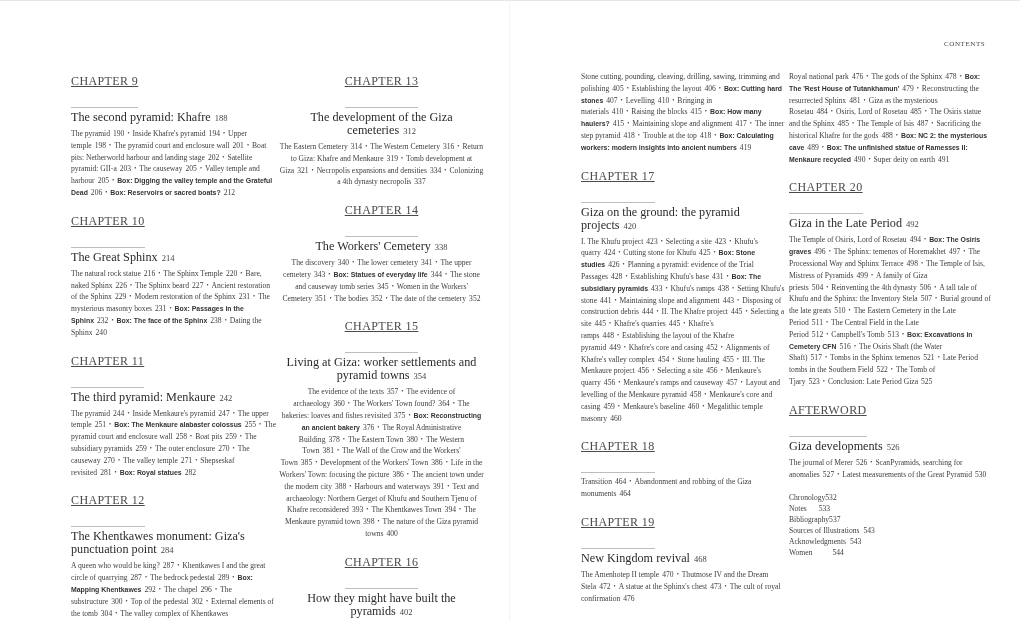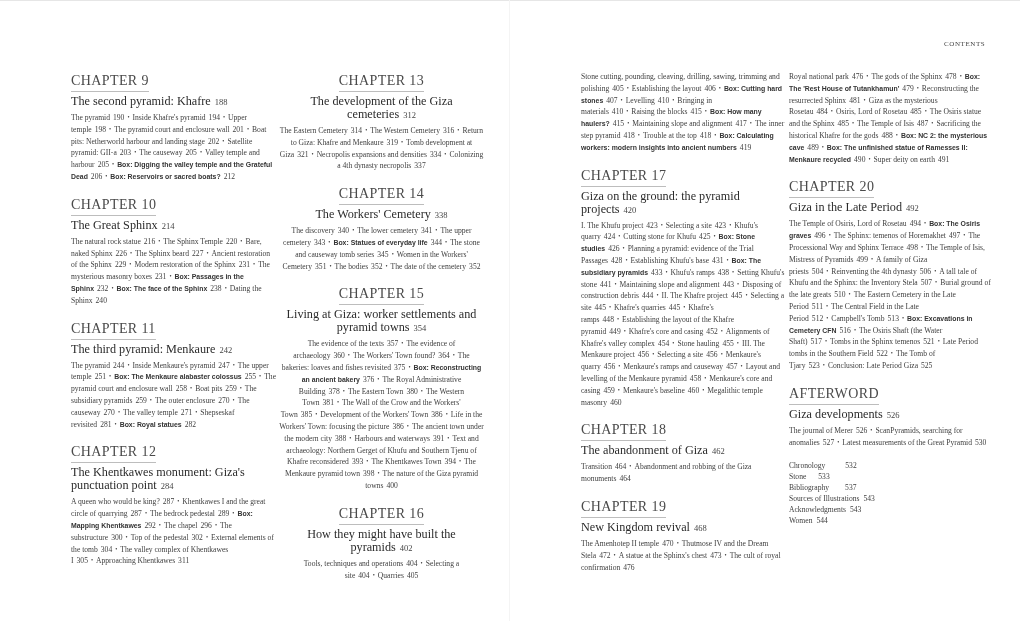--- a/index.html
+++ b/index.html
@@ -9,22 +9,22 @@
   }
   .top-rule { position:absolute; left:0; right:0; top:0; height:1px; background:#e6e6e6; }
   .spine { position:absolute; left:509px; top:0; bottom:0; width:1px; background:#f4f4f4; }
   .running-head {
     position:absolute; left:944px; top:40px; font-size:7px; letter-spacing:0.6px;
     color:#444; text-transform:uppercase;
   }
   .col { position:absolute; width:205px; }
   .chapter { margin-bottom:12px; }
   .label {
-    display:inline-block; font-size:14px; letter-spacing:0.4px; color:#4a4a4a;
-    text-transform:uppercase; padding-bottom:2px; border-bottom:1.5px solid #bdbdbd; margin-bottom:3px;
+    display:inline-block; font-size:12px; letter-spacing:0.4px; color:#4a4a4a;
+    text-transform:uppercase; padding-bottom:18px; border-bottom:1.5px solid #bdbdbd; margin-bottom:3px;text-decoration:underline;
   }
   .title { font-size:12.2px; line-height:13px; color:#2b2b2b; margin-bottom:3px; }
   .title .pg { font-size:8.5px; margin-left:4px; color:#444;margin-top:24px; }
   .entries { font-size:7.6px; line-height:11.8px; color:#404040; }
   .entries .sep { margin:0 3px; font-size:6px; vertical-align:1px; }
   .entries .pgnum { margin-left:3px; }
   .entries .box { font-family:"Liberation Sans","DejaVu Sans",sans-serif; font-weight:bold; font-size:6.9px; color:#333; }
   .backmatter { font-size:7.6px; line-height:11px; color:#404040; margin-top:4px; }
 </style>
 </head>
@@ -46,31 +46,31 @@
   <div class="chapter"><div class="label">CHAPTER 14</div><div class="title"><span>The Workers' Cemetery</span><span class="pg">338</span></div><div class="entries"><span>The discovery</span><span class="pgnum">340</span><span class="sep">•</span><span>The lower cemetery</span><span class="pgnum">341</span><span class="sep">•</span><span>The upper cemetery</span><span class="pgnum">343</span><span class="sep">•</span><span class="box">Box: Statues of everyday life</span><span class="pgnum">344</span><span class="sep">•</span><span>The stone and causeway tomb series</span><span class="pgnum">345</span><span class="sep">•</span><span>Women in the Workers' Cemetery</span><span class="pgnum">351</span><span class="sep">•</span><span>The bodies</span><span class="pgnum">352</span><span class="sep">•</span><span>The date of the cemetery</span><span class="pgnum">352</span></div></div>
   <div class="chapter"><div class="label">CHAPTER 15</div><div class="title"><span>Living at Giza: worker settlements and pyramid towns</span><span class="pg">354</span></div><div class="entries"><span>The evidence of the texts</span><span class="pgnum">357</span><span class="sep">•</span><span>The evidence of archaeology</span><span class="pgnum">360</span><span class="sep">•</span><span>The Workers' Town found?</span><span class="pgnum">364</span><span class="sep">•</span><span>The bakeries: loaves and fishes revisited</span><span class="pgnum">375</span><span class="sep">•</span><span class="box">Box: Reconstructing an ancient bakery</span><span class="pgnum">376</span><span class="sep">•</span><span>The Royal Administrative Building</span><span class="pgnum">378</span><span class="sep">•</span><span>The Eastern Town</span><span class="pgnum">380</span><span class="sep">•</span><span>The Western Town</span><span class="pgnum">381</span><span class="sep">•</span><span>The Wall of the Crow and the Workers' Town</span><span class="pgnum">385</span><span class="sep">•</span><span>Development of the Workers' Town</span><span class="pgnum">386</span><span class="sep">•</span><span>Life in the Workers' Town: focusing the picture</span><span class="pgnum">386</span><span class="sep">•</span><span>The ancient town under the modern city</span><span class="pgnum">388</span><span class="sep">•</span><span>Harbours and waterways</span><span class="pgnum">391</span><span class="sep">•</span><span>Text and archaeology: Northern Gerget of Khufu and Southern Tjenu of Khafre reconsidered</span><span class="pgnum">393</span><span class="sep">•</span><span>The Khentkawes Town</span><span class="pgnum">394</span><span class="sep">•</span><span>The Menkaure pyramid town</span><span class="pgnum">398</span><span class="sep">•</span><span>The nature of the Giza pyramid towns</span><span class="pgnum">400</span></div></div>
   <div class="chapter"><div class="label">CHAPTER 16</div><div class="title"><span>How they might have built the pyramids</span><span class="pg">402</span></div><div class="entries"><span>Tools, techniques and operations</span><span class="pgnum">404</span><span class="sep">•</span><span>Selecting a site</span><span class="pgnum">404</span><span class="sep">•</span><span>Quarries</span><span class="pgnum">405</span></div></div>
 </div>
 
 <div class="col" style="left:581px; top:71px;">
   <div class="chapter">
       <div class="entries"><span>Stone cutting, pounding, cleaving, drilling, sawing, trimming and polishing</span><span class="pgnum">405</span><span class="sep">•</span><span>Establishing the layout</span><span class="pgnum">406</span><span class="sep">•</span><span class="box">Box: Cutting hard stones</span><span class="pgnum">407</span><span class="sep">•</span><span>Levelling</span><span class="pgnum">410</span><span class="sep">•</span><span>Bringing in materials</span><span class="pgnum">410</span><span class="sep">•</span><span>Raising the blocks</span><span class="pgnum">415</span><span class="sep">•</span><span class="box">Box: How many haulers?</span><span class="pgnum">415</span><span class="sep">•</span><span>Maintaining slope and alignment</span><span class="pgnum">417</span><span class="sep">•</span><span>The inner step pyramid</span><span class="pgnum">418</span><span class="sep">•</span><span>Trouble at the top</span><span class="pgnum">418</span><span class="sep">•</span><span class="box">Box: Calculating workers: modern insights into ancient numbers</span><span class="pgnum">419</span></div>
     </div>
   <div class="chapter"><div class="label">CHAPTER 17</div><div class="title"><span>Giza on the ground: the pyramid projects</span><span class="pg">420</span></div><div class="entries"><span class="roman-part">I. The Khufu project</span><span class="pgnum">423</span><span class="sep">•</span><span>Selecting a site</span><span class="pgnum">423</span><span class="sep">•</span><span>Khufu's quarry</span><span class="pgnum">424</span><span class="sep">•</span><span>Cutting stone for Khufu</span><span class="pgnum">425</span><span class="sep">•</span><span class="box">Box: Stone studies</span><span class="pgnum">426</span><span class="sep">•</span><span>Planning a pyramid: evidence of the Trial Passages</span><span class="pgnum">428</span><span class="sep">•</span><span>Establishing Khufu's base</span><span class="pgnum">431</span><span class="sep">•</span><span class="box">Box: The subsidiary pyramids</span><span class="pgnum">433</span><span class="sep">•</span><span>Khufu's ramps</span><span class="pgnum">438</span><span class="sep">•</span><span>Setting Khufu's stone</span><span class="pgnum">441</span><span class="sep">•</span><span>Maintaining slope and alignment</span><span class="pgnum">443</span><span class="sep">•</span><span>Disposing of construction debris</span><span class="pgnum">444</span><span class="sep">•</span><span class="roman-part">II. The Khafre project</span><span class="pgnum">445</span><span class="sep">•</span><span>Selecting a site</span><span class="pgnum">445</span><span class="sep">•</span><span>Khafre's quarries</span><span class="pgnum">445</span><span class="sep">•</span><span>Khafre's ramps</span><span class="pgnum">448</span><span class="sep">•</span><span>Establishing the layout of the Khafre pyramid</span><span class="pgnum">449</span><span class="sep">•</span><span>Khafre's core and casing</span><span class="pgnum">452</span><span class="sep">•</span><span>Alignments of Khafre's valley complex</span><span class="pgnum">454</span><span class="sep">•</span><span>Stone hauling</span><span class="pgnum">455</span><span class="sep">•</span><span class="roman-part">III. The Menkaure project</span><span class="pgnum">456</span><span class="sep">•</span><span>Selecting a site</span><span class="pgnum">456</span><span class="sep">•</span><span>Menkaure's quarry</span><span class="pgnum">456</span><span class="sep">•</span><span>Menkaure's ramps and causeway</span><span class="pgnum">457</span><span class="sep">•</span><span>Layout and levelling of the Menkaure pyramid</span><span class="pgnum">458</span><span class="sep">•</span><span>Menkaure's core and casing</span><span class="pgnum">459</span><span class="sep">•</span><span>Menkaure's baseline</span><span class="pgnum">460</span><span class="sep">•</span><span>Megalithic temple masonry</span><span class="pgnum">460</span></div></div>
-  <div class="chapter"><div class="label">CHAPTER 18</div><div class="title"><span>The abandonment of Giza</span><span class="pg">462</span></div><div class="entries"><span>Transition</span><span class="pgnum">464</span><span class="sep">•</span><span>Abandonment and robbing of the Giza monuments</span><span class="pgnum">464</span></div></div>
+  <div class="chapter"><div class="label">CHAPTER 18</div><div class="entries"><span>Transition</span><span class="pgnum">464</span><span class="sep">•</span><span>Abandonment and robbing of the Giza monuments</span><span class="pgnum">464</span></div></div>
   <div class="chapter"><div class="label">CHAPTER 19</div><div class="title"><span>New Kingdom revival</span><span class="pg">468</span></div><div class="entries"><span>The Amenhotep II temple</span><span class="pgnum">470</span><span class="sep">•</span><span>Thutmose IV and the Dream Stela</span><span class="pgnum">472</span><span class="sep">•</span><span>A statue at the Sphinx's chest</span><span class="pgnum">473</span><span class="sep">•</span><span>The cult of royal confirmation</span><span class="pgnum">476</span></div></div>
 </div>
 
 <div class="col" style="left:789px; top:71px;">
   <div class="chapter">
       <div class="entries"><span>Royal national park</span><span class="pgnum">476</span><span class="sep">•</span><span>The gods of the Sphinx</span><span class="pgnum">478</span><span class="sep">•</span><span class="box">Box: The 'Rest House of Tutankhamun'</span><span class="pgnum">479</span><span class="sep">•</span><span>Reconstructing the resurrected Sphinx</span><span class="pgnum">481</span><span class="sep">•</span><span>Giza as the mysterious Rosetau</span><span class="pgnum">484</span><span class="sep">•</span><span>Osiris, Lord of Rosetau</span><span class="pgnum">485</span><span class="sep">•</span><span>The Osiris statue and the Sphinx</span><span class="pgnum">485</span><span class="sep">•</span><span>The Temple of Isis</span><span class="pgnum">487</span><span class="sep">•</span><span>Sacrificing the historical Khafre for the gods</span><span class="pgnum">488</span><span class="sep">•</span><span class="box">Box: NC 2: the mysterious cave</span><span class="pgnum">489</span><span class="sep">•</span><span class="box">Box: The unfinished statue of Ramesses II: Menkaure recycled</span><span class="pgnum">490</span><span class="sep">•</span><span>Super deity on earth</span><span class="pgnum">491</span></div>
     </div>
   <div class="chapter"><div class="label">CHAPTER 20</div><div class="title"><span>Giza in the Late Period</span><span class="pg">492</span></div><div class="entries"><span>The Temple of Osiris, Lord of Rosetau</span><span class="pgnum">494</span><span class="sep">•</span><span class="box">Box: The Osiris graves</span><span class="pgnum">496</span><span class="sep">•</span><span>The Sphinx: temenos of Horemakhet</span><span class="pgnum">497</span><span class="sep">•</span><span>The Processional Way and Sphinx Terrace</span><span class="pgnum">498</span><span class="sep">•</span><span>The Temple of Isis, Mistress of Pyramids</span><span class="pgnum">499</span><span class="sep">•</span><span>A family of Giza priests</span><span class="pgnum">504</span><span class="sep">•</span><span>Reinventing the 4th dynasty</span><span class="pgnum">506</span><span class="sep">•</span><span>A tall tale of Khufu and the Sphinx: the Inventory Stela</span><span class="pgnum">507</span><span class="sep">•</span><span>Burial ground of the late greats</span><span class="pgnum">510</span><span class="sep">•</span><span>The Eastern Cemetery in the Late Period</span><span class="pgnum">511</span><span class="sep">•</span><span>The Central Field in the Late Period</span><span class="pgnum">512</span><span class="sep">•</span><span>Campbell's Tomb</span><span class="pgnum">513</span><span class="sep">•</span><span class="box">Box: Excavations in Cemetery CFN</span><span class="pgnum">516</span><span class="sep">•</span><span>The Osiris Shaft (the Water Shaft)</span><span class="pgnum">517</span><span class="sep">•</span><span>Tombs in the Sphinx temenos</span><span class="pgnum">521</span><span class="sep">•</span><span>Late Period tombs in the Southern Field</span><span class="pgnum">522</span><span class="sep">•</span><span>The Tomb of Tjary</span><span class="pgnum">523</span><span class="sep">•</span><span>Conclusion: Late Period Giza</span><span class="pgnum">525</span></div></div>
   <div class="chapter"><div class="label">AFTERWORD</div><div class="title"><span>Giza developments</span><span class="pg">526</span></div><div class="entries"><span>The journal of Merer</span><span class="pgnum">526</span><span class="sep">•</span><span>ScanPyramids, searching for anomalies</span><span class="pgnum">527</span><span class="sep">•</span><span>Latest measurements of the Great Pyramid</span><span class="pgnum">530</span></div></div>
   <div class="backmatter">
-      <div><span>Chronology</span><span class="pgnum" style="margin-left: 20px;">532</span></div>
-      <div><span>Stone</span><span class="pgnum" style="margin-left: 12px;">533</span></div>
-      <div><span>Bibliography</span><span class="pgnum" style="margin-left: 16px;">537</span></div>
+      <div><span>Chronology</span><span class="pgnum" style="margin-left: 0;">532</span></div>
+      <div><span>Notes</span><span class="pgnum" style="margin-left: 12px;">533</span></div>
+      <div><span>Bibliography</span><span class="pgnum" style="margin-left: 0;">537</span></div>
       <div><span>Sources of Illustrations</span><span class="pgnum" style="margin-left: 4px;">543</span></div>
       <div><span>Acknowledgments</span><span class="pgnum" style="margin-left: 4px;">543</span></div>
-      <div><span>Women</span><span class="pgnum" style="margin-left: 4px;">544</span></div>
+      <div><span>Women</span><span class="pgnum" style="margin-left: 20px;">544</span></div>
     </div>
 </div>
 
 </body></html>

